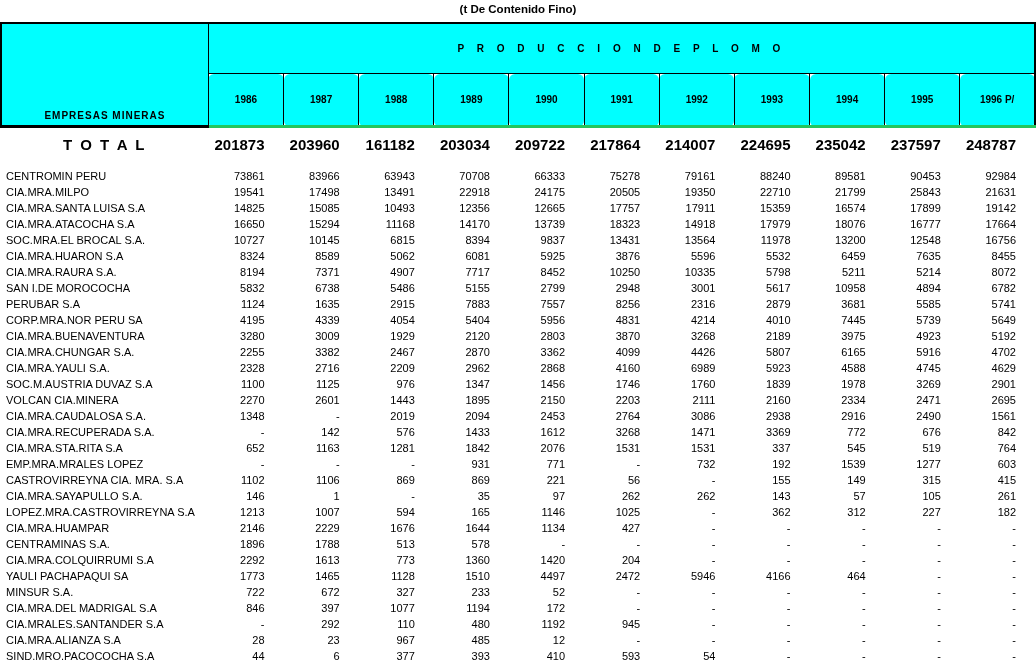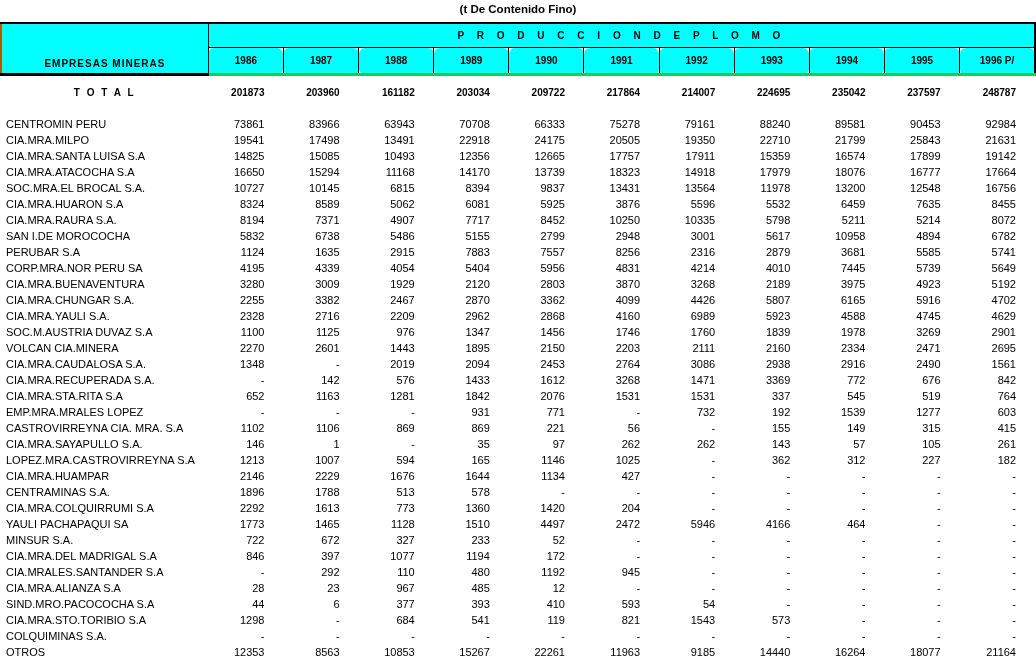--- a/index.html
+++ b/index.html
@@ -15,44 +15,44 @@
     text-align:center; font-weight:bold; font-size:11.5px;
     padding-top:3px; padding-bottom:7px;
   }
   table.prod {
     width:1036px; border-collapse:collapse; table-layout:fixed;
   }
   col.c-company { width:207px; }
   col.c-year { width:75px; }
   thead th {
     background:#00ffff; border:1px solid #000;
-    font-weight:bold; color:#000; padding:3px;
+    font-weight:bold; color:#000; padding:16px;
   }
   th.th-left {
     vertical-align:bottom; text-align:center; font-size:10px;
     letter-spacing:1px; padding-bottom:4px;
-    border-left:2px solid #a16207; border-top:2px solid #000;
+    border-left:2px solid #000000; border-top:2px solid #000;
     border-bottom:3px solid #000;
   }
   th.th-group {
     font-size:10px; letter-spacing:5px; height:17px;
     border-top:2px solid #000; border-right:2px solid #000;
   }
   th.th-year {
     font-size:10px; height:19px; border-bottom:3px solid #22c55e;border-radius:6px;
   }
   th.th-year:last-child { border-right:2px solid #000; }
   tbody td {
     font-size:11px; height:16px; line-height:16px;
     padding:0; white-space:nowrap; overflow:hidden;
   }
   tbody td.label { text-align:left; padding-left:5px; }
   tbody td.num  { text-align:right; padding-right:19px; }
   tr.total-row td {
-    font-weight:bold; font-size:10px;
+    font-weight:bold; font-size:15px;
     padding-top:9px; padding-bottom:15px; vertical-align:top;
   }
   tr.total-row td.label { text-align:center; letter-spacing:2px; padding-left:0; }
 </style>
 </head>
 <body>
 
 <div class="page">
   <div class="subtitle">(t De Contenido Fino)</div>
 

